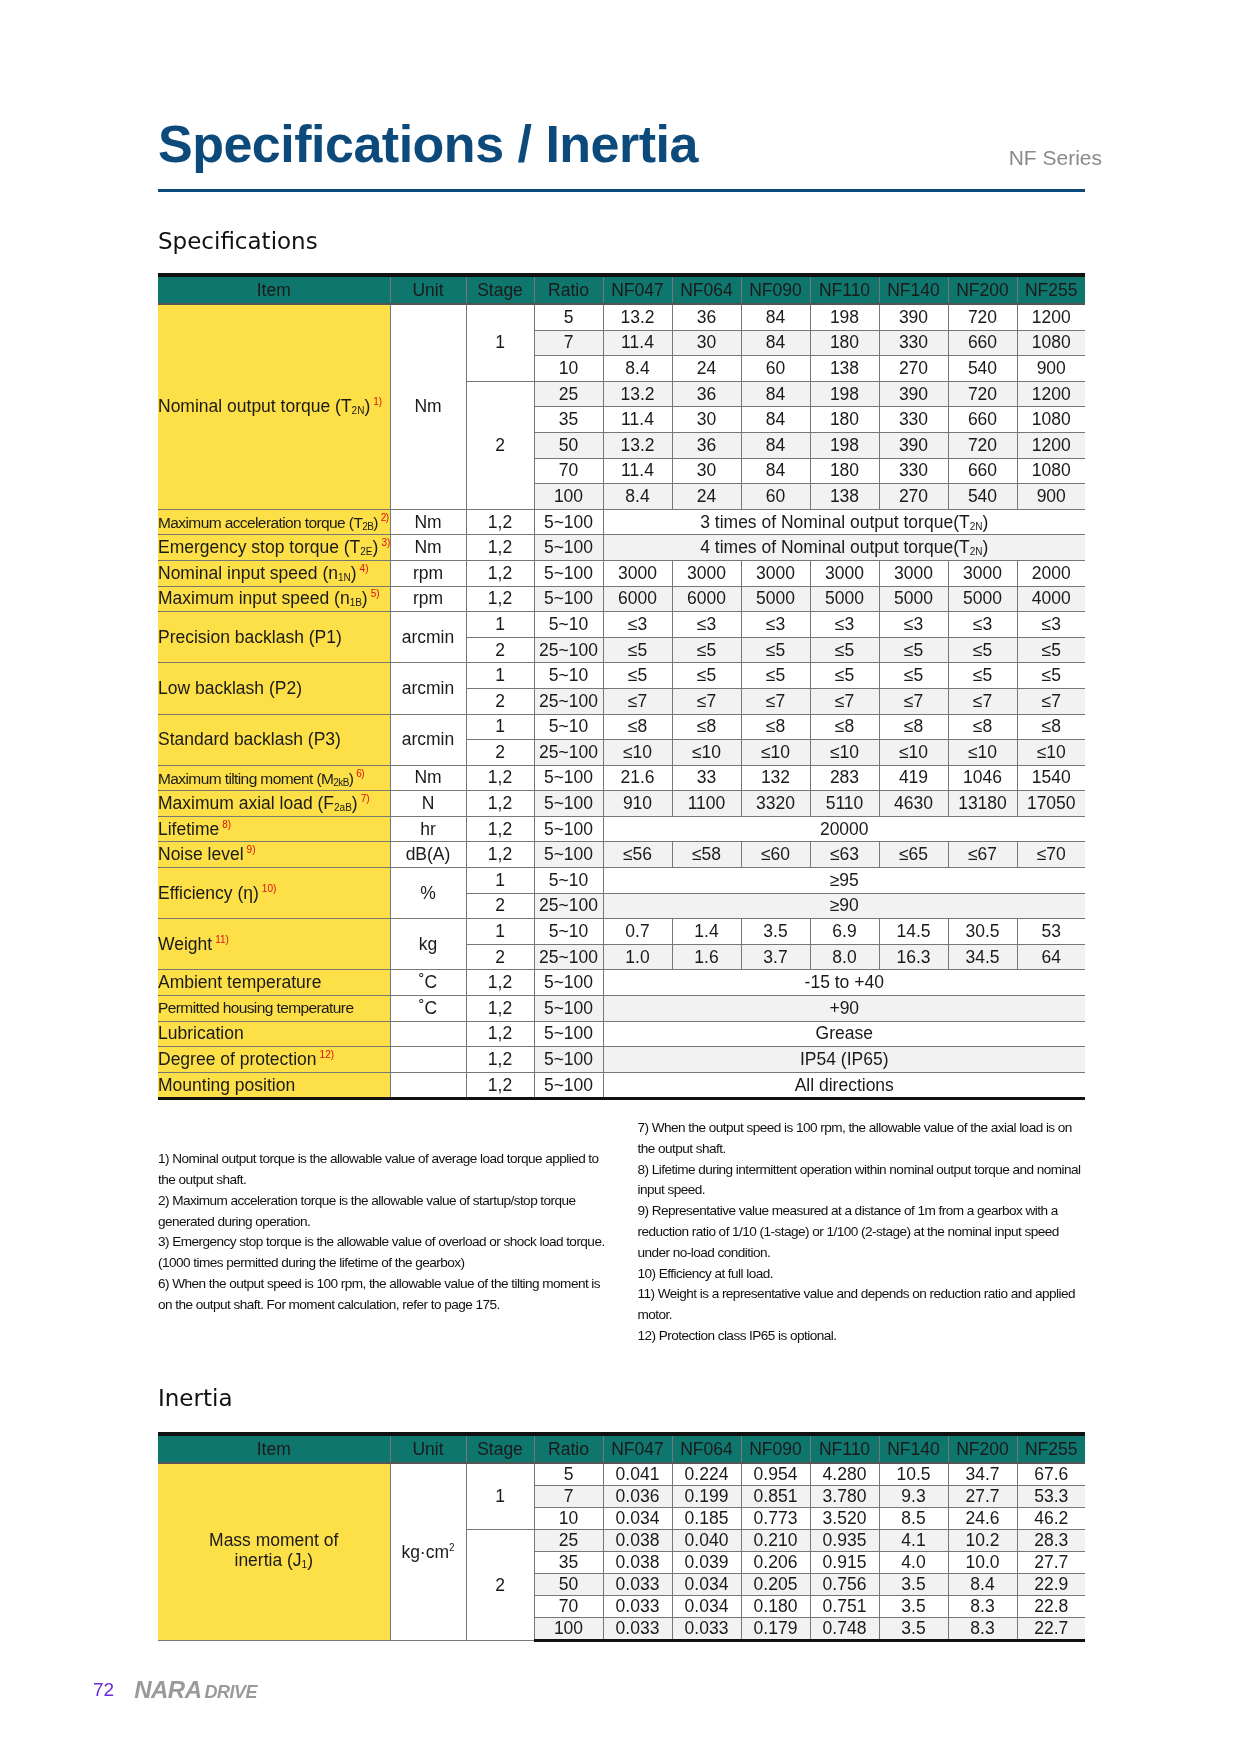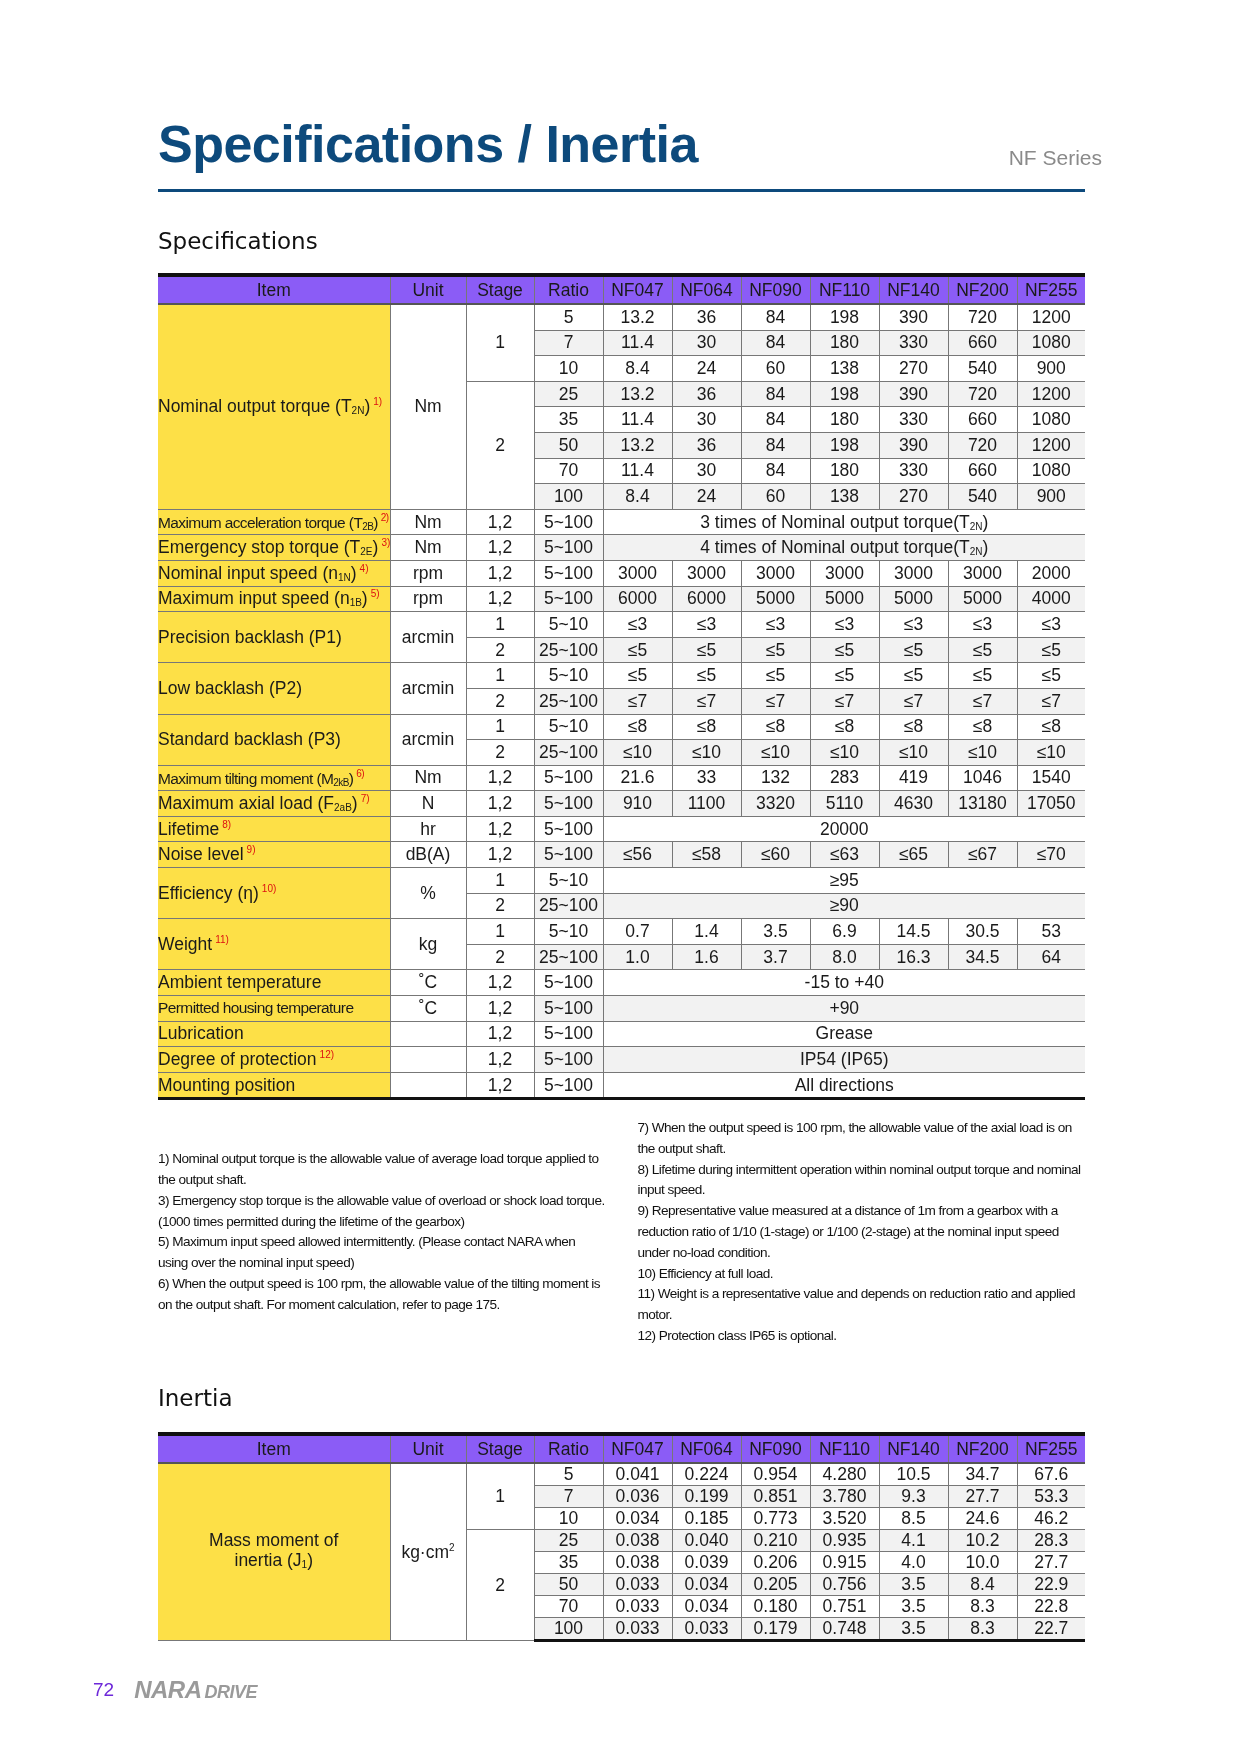--- a/index.html
+++ b/index.html
@@ -9,21 +9,21 @@
          font-family: "Liberation Sans", sans-serif; font-weight: bold; font-size: 52px;
          color: #0d4a7c; letter-spacing: -0.5px; }
   .series-label { position: absolute; right: 138px; top: 146px; font-size: 21px; color: #8a8a8a;
          font-family: "Liberation Sans", sans-serif; }
   .title-rule { position: absolute; left: 158px; width: 927px; top: 189px; height: 3px; background: #0d4a7c; }
   .section-heading { position: absolute; left: 158px; margin: 0; font-weight: normal;
          font-family: "DejaVu Sans", sans-serif; font-size: 23px; color: #111; }
   table.spec { position: absolute; left: 158px; width: 927px; border-collapse: collapse;
          font-family: "Liberation Sans", sans-serif; font-size: 17.5px; table-layout: fixed; }
   table.spec th, table.spec td { border: 1px solid #777; text-align: center; padding: 0; white-space: nowrap; overflow: hidden; }
-  table.spec thead th { background: #8b5cf6; font-weight: normal; border-top: 4px solid #111; border-bottom: 2px solid #555; height: 26px; }
+  table.spec thead th { background: #0f766e; font-weight: normal; border-top: 4px solid #111; border-bottom: 2px solid #555; height: 26px; }
   table.spec td { height: 24.6px; }
   table.spec tr > *:first-child { border-left: none; }
   table.spec tr > *:last-child { border-right: none; }
   table.spec tbody tr:last-child td { border-bottom: 3px solid #111; margin-left: 32px; }
   td.item { text-align: left !important; padding-left: 0 !important; background: #fde047; }
   td.item.cond { font-size: 15.5px; letter-spacing: -0.6px; }
   td.unit, td.stage { background: #fff; }
   tr.alt td.shade { background: #f2f2f2; }
   sub { font-size: 10px; vertical-align: -2px; }
   sup.fn { color: #d11; font-size: 10px; vertical-align: 7px; margin-left: 3px; }
@@ -390,22 +390,22 @@
         <td class="stage">1,2</td>
         <td class="shade">5~100</td>
         <td class="shade" colspan="7"><span>All directions</span></td>
       </tr>
     </tbody>
 </table>
 
 <div class="footnotes">
   <div class="col" id="fn-left">
       <p>1) Nominal output torque is the allowable value of average load torque applied to the output shaft.</p>
+      <p>2) Maximum acceleration torque is the allowable value of startup/stop torque generated during operation.</p>
       <p>3) Emergency stop torque is the allowable value of overload or shock load torque. (1000 times permitted during the lifetime of the gearbox)</p>
-      <p>5) Maximum input speed allowed intermittently. (Please contact NARA when using over the nominal input speed)</p>
       <p>6) When the output speed is 100 rpm, the allowable value of the tilting moment is on the output shaft. For moment calculation, refer to page 175.</p>
     </div>
   <div class="col" id="fn-right">
       <p>7) When the output speed is 100 rpm, the allowable value of the axial load is on the output shaft.</p>
       <p>8) Lifetime during intermittent operation within nominal output torque and nominal input speed.</p>
       <p>9) Representative value measured at a distance of 1m from a gearbox with a reduction ratio of 1/10 (1-stage) or 1/100 (2-stage) at the nominal input speed under no-load condition.</p>
       <p>10) Efficiency at full load.</p>
       <p>11) Weight is a representative value and depends on reduction ratio and applied motor.</p>
       <p>12) Protection class IP65 is optional.</p>
     </div>

